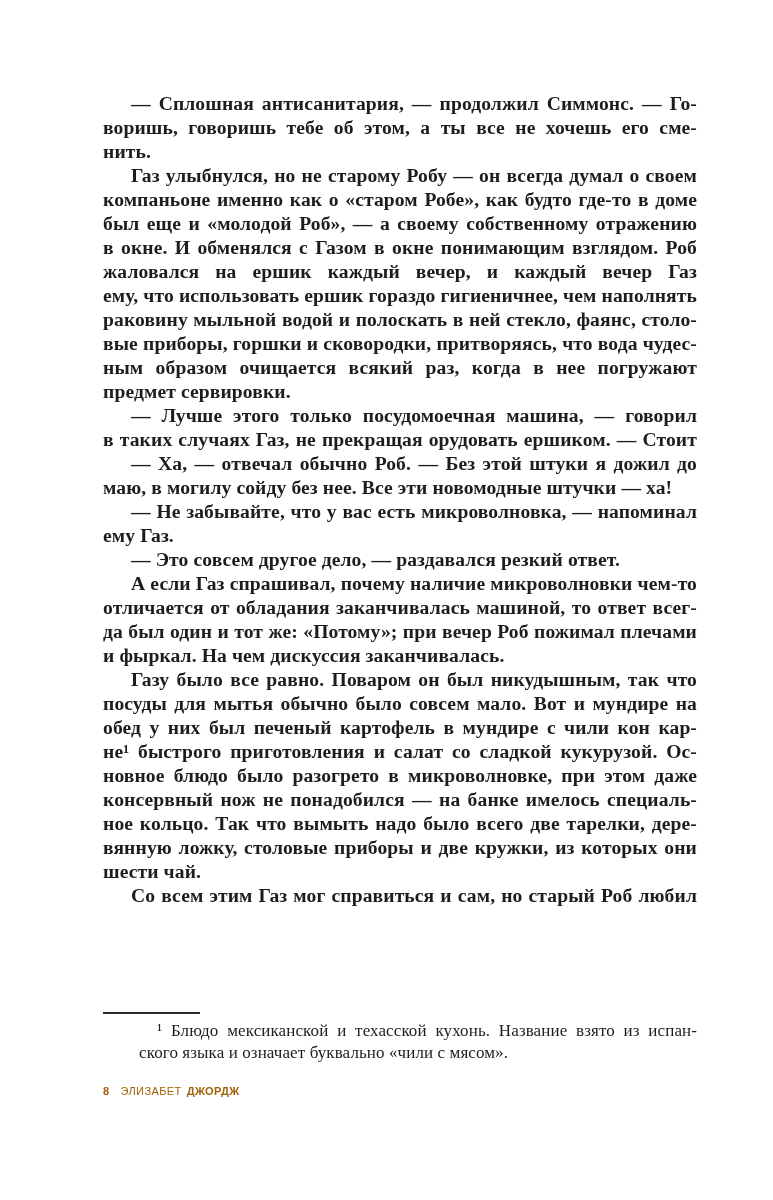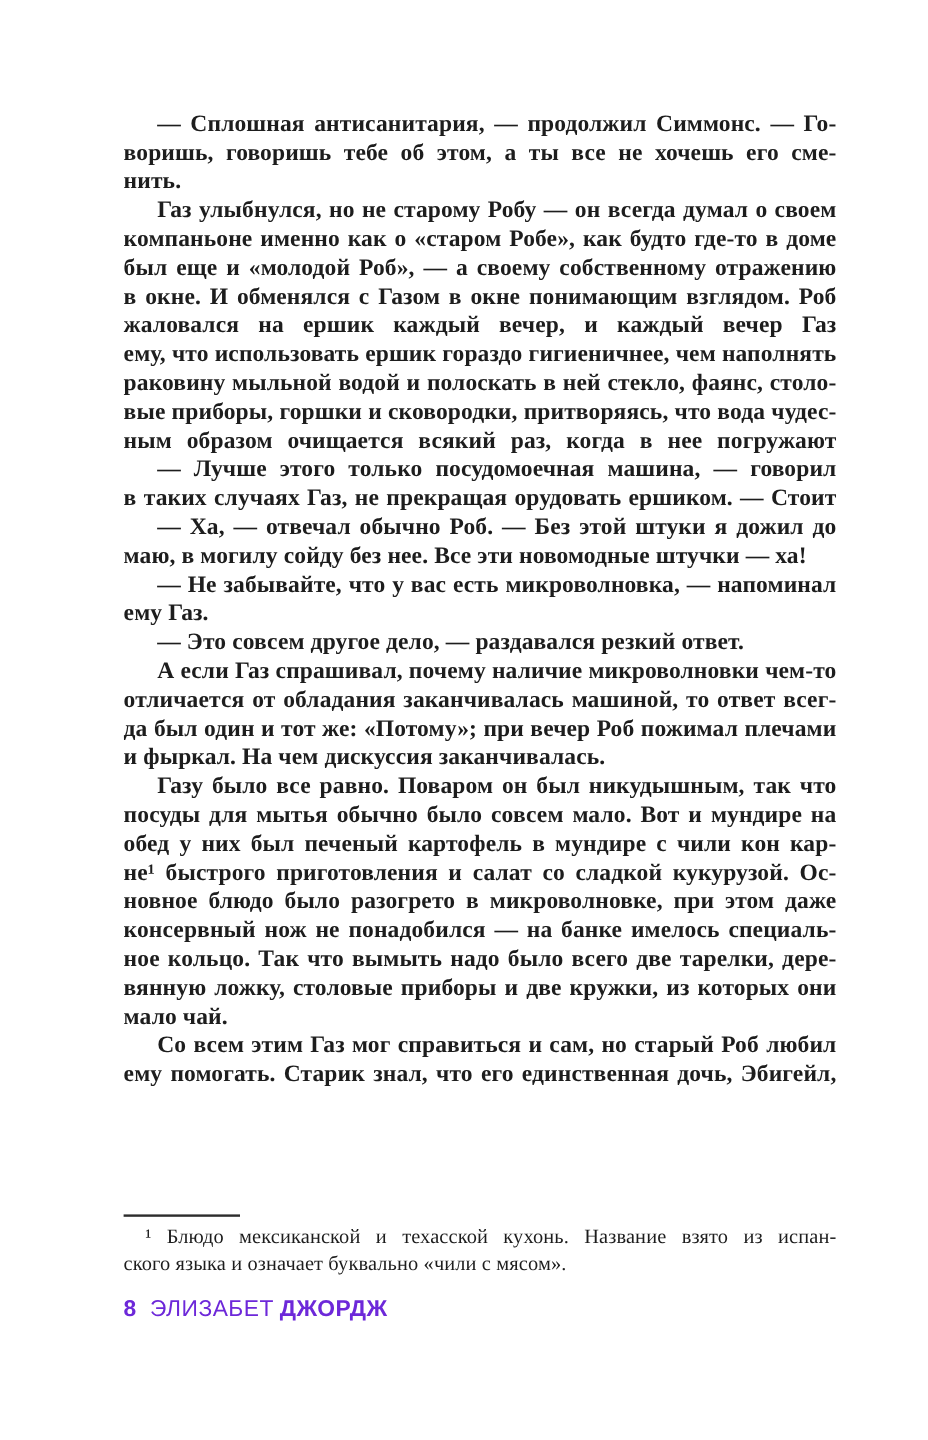--- a/index.html
+++ b/index.html
@@ -50,32 +50,33 @@
   .footnote-block {
     position: absolute;
     left: 103px;
     top: 1020px;
     width: 594px;
   }
   .footnote-block .line {
     font-size: 17px;
     line-height: 22px;
     height: 22px;
+    margin-left: 36px;
   }
   .footnote-block .line.indent { text-indent: 18px; }
 
   .page-footer {
     position: absolute;
     left: 103px;
     top: 1082px;
     width: 594px;
     font-family: "Liberation Sans", "DejaVu Sans", sans-serif;
-    font-size: 19px;
+    font-size: 11px;
     line-height: 19px;
-    color: #6d28d9;
+    color: #a16207;
     letter-spacing: 0.4px;
     white-space: nowrap;
   }
   .page-footer .pagenum {
     font-weight: 700;
     margin-right: 11px;
   }
   .page-footer .author-first {
     font-weight: 400;
     margin-right: 5px;
@@ -95,42 +96,42 @@
       <div class="line">нить.</div>
       <div class="line j indent">Газ улыбнулся, но не старому Робу — он всегда думал о своем</div>
       <div class="line j">компаньоне именно как о «старом Робе», как будто где-то в доме</div>
       <div class="line j">был еще и «молодой Роб», — а своему собственному отражению</div>
       <div class="line j">в окне. И обменялся с Газом в окне понимающим взглядом. Роб</div>
       <div class="line j">жаловался на ершик каждый вечер, и каждый вечер Газ объяснял</div>
       <div class="line j">ему, что использовать ершик гораздо гигиеничнее, чем наполнять</div>
       <div class="line j">раковину мыльной водой и полоскать в ней стекло, фаянс, столо-</div>
       <div class="line j">вые приборы, горшки и сковородки, притворяясь, что вода чудес-</div>
       <div class="line j">ным образом очищается всякий раз, когда в нее погружают новый</div>
+      <div class="line">предмет сервировки.</div>
       <div class="line j indent">— Лучше этого только посудомоечная машина, — говорил</div>
       <div class="line j">в таких случаях Газ, не прекращая орудовать ершиком. — Стоит</div>
       <div class="line j indent">— Ха, — отвечал обычно Роб. — Без этой штуки я дожил до</div>
       <div class="line">маю, в могилу сойду без нее. Все эти новомодные штучки — ха!</div>
       <div class="line j indent">— Не забывайте, что у вас есть микроволновка, — напоминал</div>
       <div class="line">ему Газ.</div>
       <div class="line indent">— Это совсем другое дело, — раздавался резкий ответ.</div>
       <div class="line j indent">А если Газ спрашивал, почему наличие микроволновки чем-то</div>
       <div class="line j">отличается от обладания заканчивалась машиной, то ответ всег-</div>
       <div class="line j">да был один и тот же: «Потому»; при вечер Роб пожимал плечами</div>
       <div class="line">и фыркал. На чем дискуссия заканчивалась.</div>
       <div class="line j indent">Газу было все равно. Поваром он был никудышным, так что</div>
       <div class="line j">посуды для мытья обычно было совсем мало. Вот и мундире на</div>
       <div class="line j">обед у них был печеный картофель в мундире с чили кон кар-</div>
       <div class="line j">не¹ быстрого приготовления и салат со сладкой кукурузой. Ос-</div>
       <div class="line j">новное блюдо было разогрето в микроволновке, при этом даже</div>
       <div class="line j">консервный нож не понадобился — на банке имелось специаль-</div>
       <div class="line j">ное кольцо. Так что вымыть надо было всего две тарелки, дере-</div>
       <div class="line j">вянную ложку, столовые приборы и две кружки, из которых они</div>
-      <div class="line">мало чай.</div>
+      <div class="line">шести чай.</div>
       <div class="line j indent">Со всем этим Газ мог справиться и сам, но старый Роб любил</div>
-      <div class="line j">ему помогать. Старик знал, что его единственная дочь, Эбигейл,</div>
     </div>
 
   <div class="footnote-sep"></div>
 
   <div class="footnote-block">
       <div class="line j indent">¹ Блюдо мексиканской и техасской кухонь. Название взято из испан-</div>
       <div class="line">ского языка и означает буквально «чили с мясом».</div>
     </div>
 
   <div class="page-footer">

